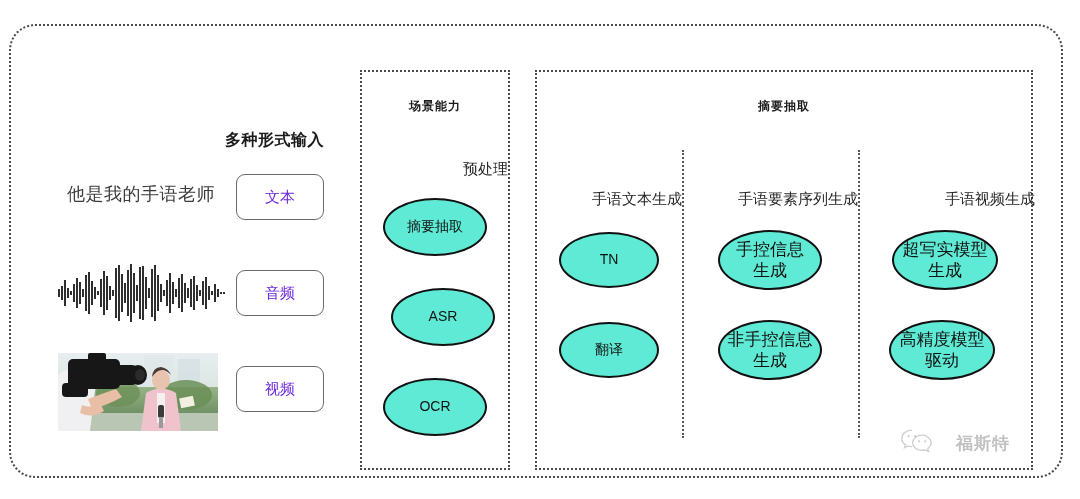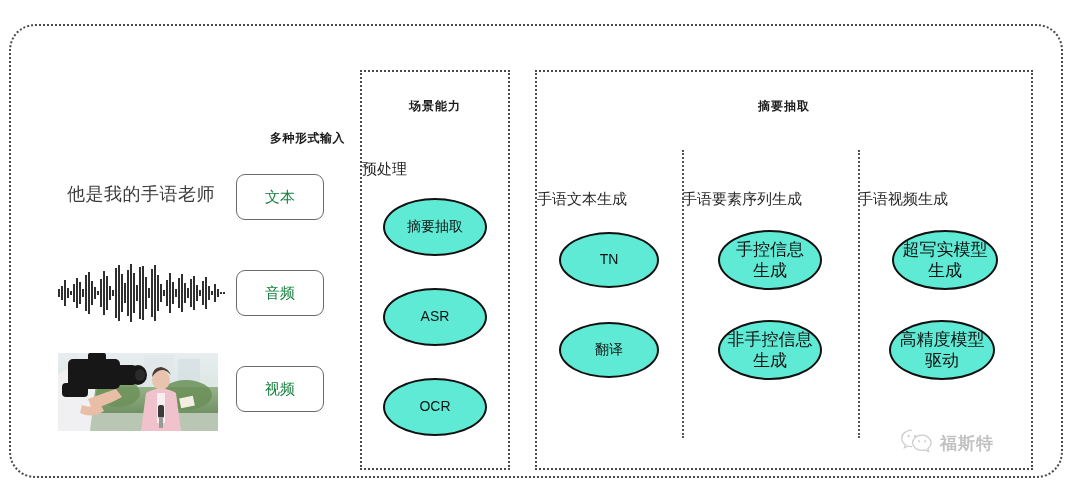--- a/index.html
+++ b/index.html
@@ -48,21 +48,21 @@
     font-weight: bold;
     letter-spacing: 1px;
     color: #1b1b1b;
   }
   #scene-panel .panel-title { top: 26px; }
   #core-panel  .panel-title { top: 26px; }
 
   
   .col-heading {
     position: absolute;
-    text-align: left;
+    text-align: right;
     font-size: 15px;
     color: #262626;
     white-space: nowrap;
   }
 
   
   .v-divider {
     position: absolute;
     top: 78px;
     height: 288px;
@@ -87,22 +87,22 @@
     white-space: pre-line;
   }
   .ellipse.small-label { font-size: 17px; }
 
   
   #input-section-title {
     position: absolute;
     left: 214px;
     top: 104px;
     width: 120px;
-    text-align: right;
-    font-size: 12px;
+    text-align: left;
+    font-size: 16px;
     font-weight: bold;
     color: #1b1b1b;
     letter-spacing: .5px;
   }
 
   #sample-text {
     position: absolute;
     left: 40px;
     top: 156px;
     width: 180px;
@@ -117,21 +117,21 @@
     left: 225px;
     width: 88px;
     height: 46px;
     border: 1.6px solid #6a6a6a;
     border-radius: 9px;
     box-sizing: border-box;
     display: flex;
     align-items: center;
     justify-content: center;
     font-size: 15px;
-    color: #15803d;
+    color: #6d28d9;
     background: #ffffff;
   }
   #chip-text  { top: 148px; }
   #chip-audio { top: 244px; }
   #chip-video { top: 340px; }
 
   
   #waveform {
     position: absolute;
     left: 42px;
@@ -152,21 +152,21 @@
   }
   #video-thumb svg { display: block; }
 
   
   #watermark {
     position: absolute;
     left: 900px;
     top: 428px;
     display: flex;
     align-items: center;
-    gap: 6px;
+    gap: 22px;
     opacity: .42;
   }
   #watermark .wm-text {
     font-size: 17px;
     color: #6e6e6e;
     letter-spacing: 1px;
     font-weight: 600;
   }
 </style>
 </head>
@@ -299,21 +299,21 @@
     </div>
   </div>
 
   <div class="panel" id="scene-panel">
     <div class="panel-title">场景能力</div>
 
     <div class="col-heading" style="left:0; right:0; top:88px;">预处理</div>
 
     <div class="ellipse" style="left:21px; top:126px; width:104px; height:58px;">摘要抽取</div>
 
-    <div class="ellipse" style="left:21px; top:216px; width:104px; height:58px;text-align:center;">ASR</div>
+    <div class="ellipse" style="left:29px; top:216px; width:104px; height:58px;text-align:center;">ASR</div>
 
     <div class="ellipse" style="left:21px; top:306px; width:104px; height:58px;">OCR</div>
   </div>
 
   <div class="panel" id="core-panel">
     <div class="panel-title">摘要抽取</div>
 
     <div class="v-divider" style="left:145px;"></div>
     <div class="v-divider" style="left:321px;"></div>
 

